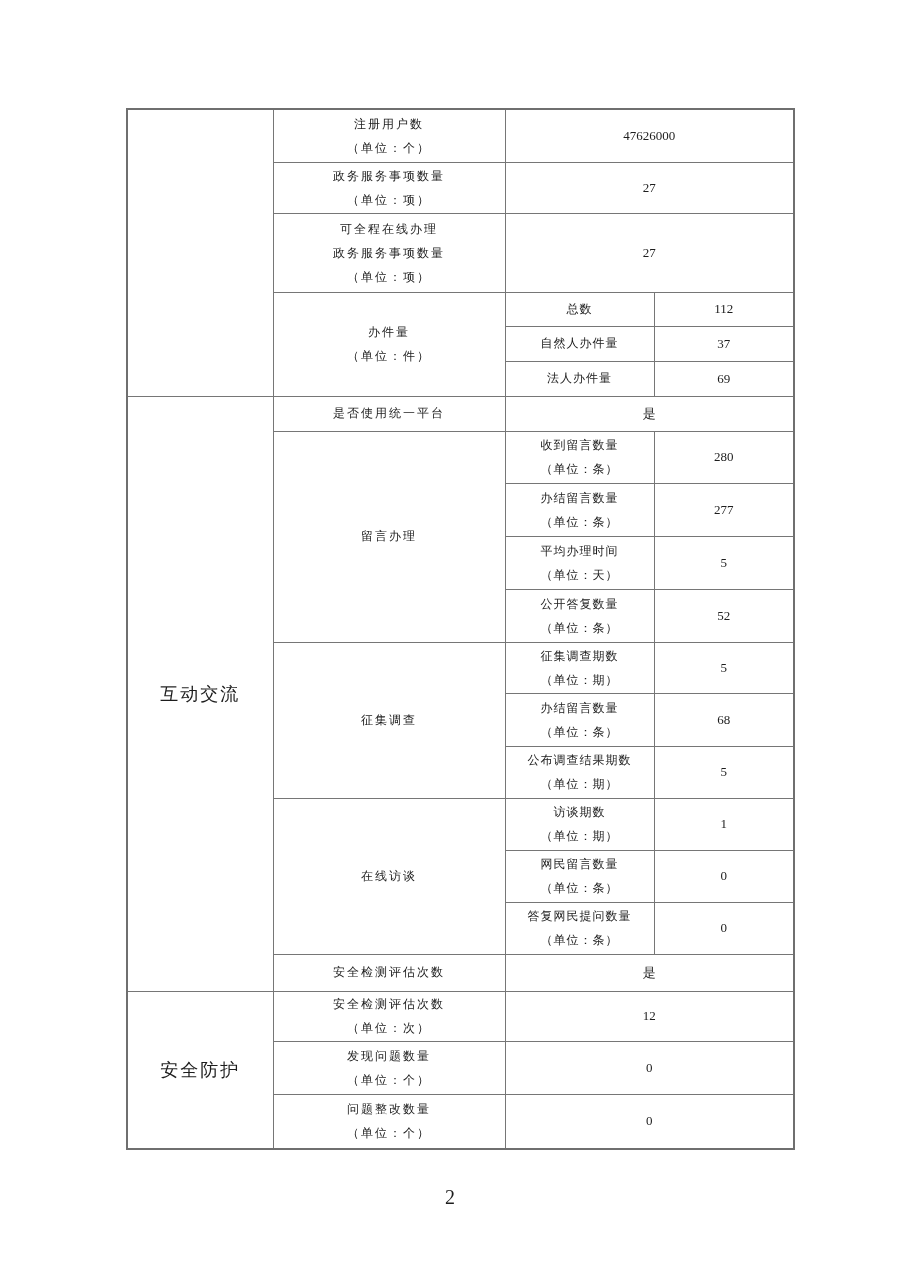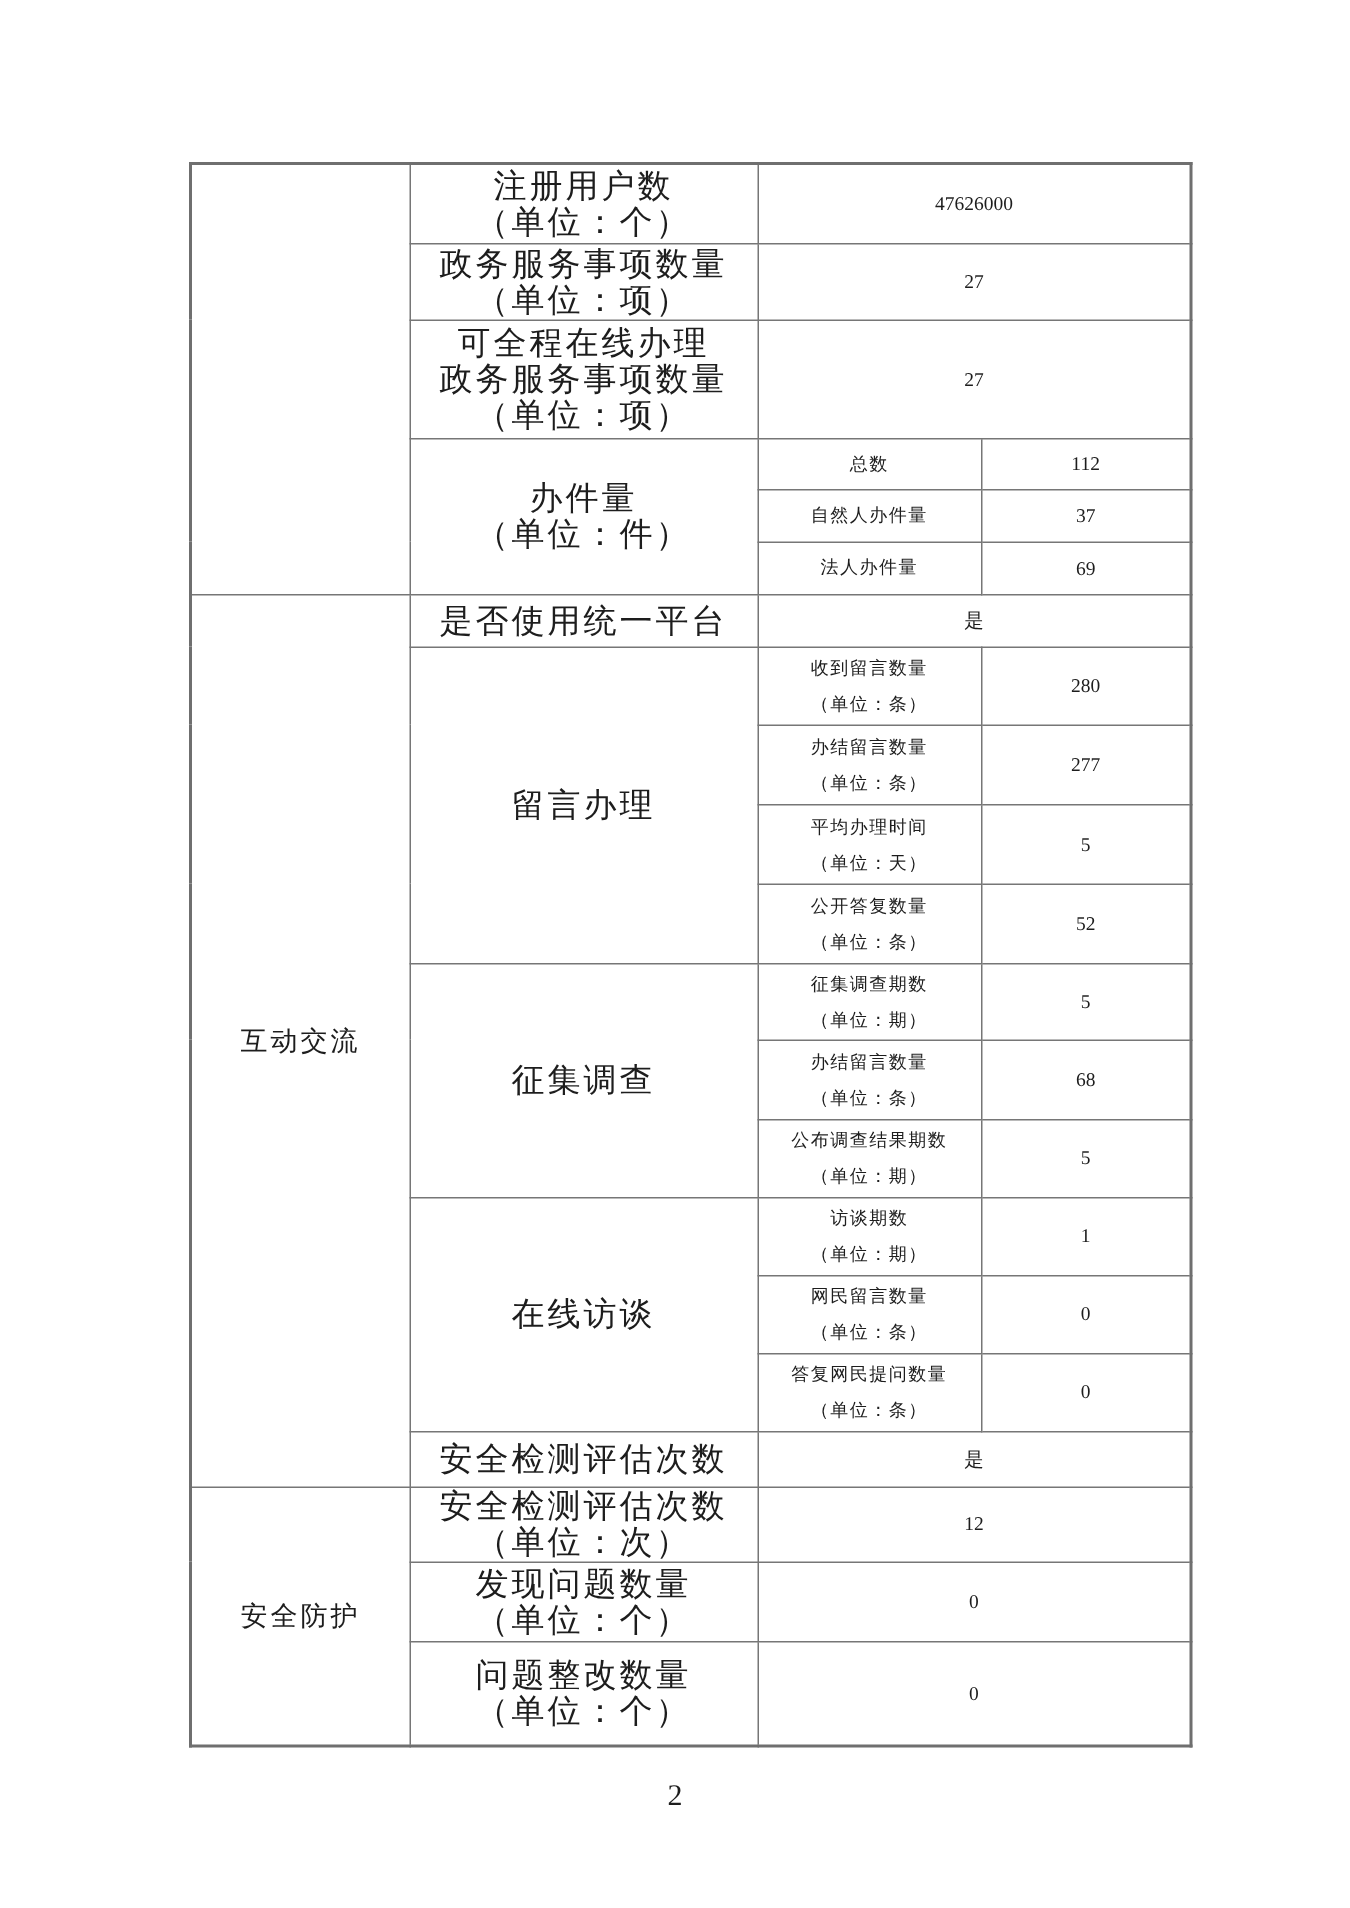--- a/index.html
+++ b/index.html
@@ -27,21 +27,21 @@
     text-align: center;
     vertical-align: middle;
     padding: 0 2px;
   }
   td.cat {
     font-size: 18px;
     letter-spacing: 2px;
     margin-left: 36px;
   }
   td.lbl, td.grp {
-    font-size: 22px;
+    font-size: 12px;
     letter-spacing: 2px;
   }
   td.lbl .ln { line-height: 24px; }
   td.sub {
     font-size: 12px;
     letter-spacing: 1px;
   }
   td.sub .ln { line-height: 24px; }
   td.val {
     font-size: 13px;
@@ -201,21 +201,21 @@
         </td>
         <td class="val" colspan="2">12</td>
       </tr>
       <tr style="height:53px">
         <td class="lbl">
           <div class="ln">发现问题数量</div>
           <div class="ln">（单位：个）</div>
         </td>
         <td class="val" colspan="2">0</td>
       </tr>
-      <tr style="height:70px">
+      <tr style="height:55px">
         <td class="lbl">
           <div class="ln">问题整改数量</div>
           <div class="ln">（单位：个）</div>
         </td>
         <td class="val" colspan="2">0</td>
       </tr>
     </tbody>
   </table>
 
   <div class="page-number">2</div>

